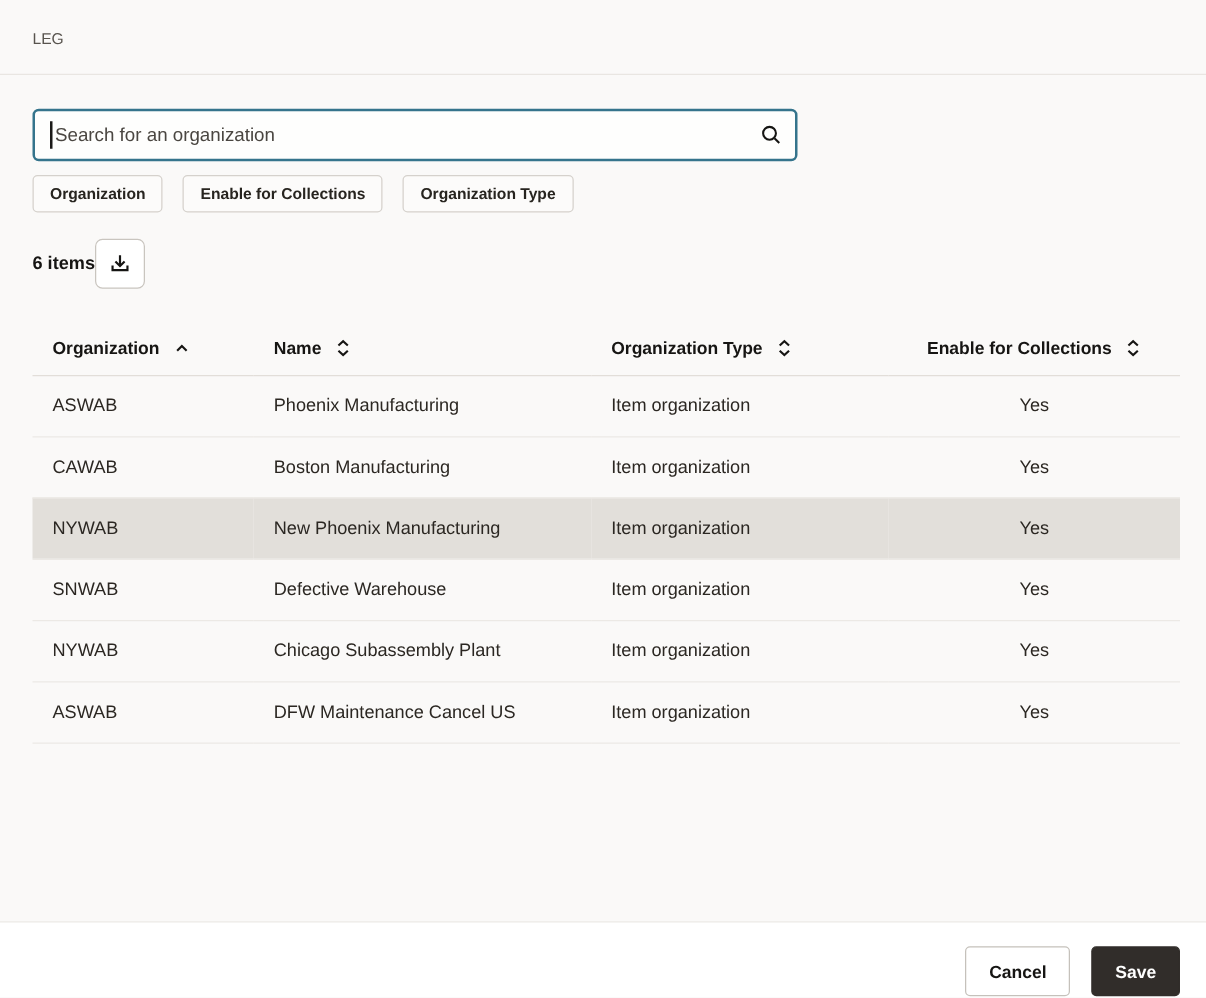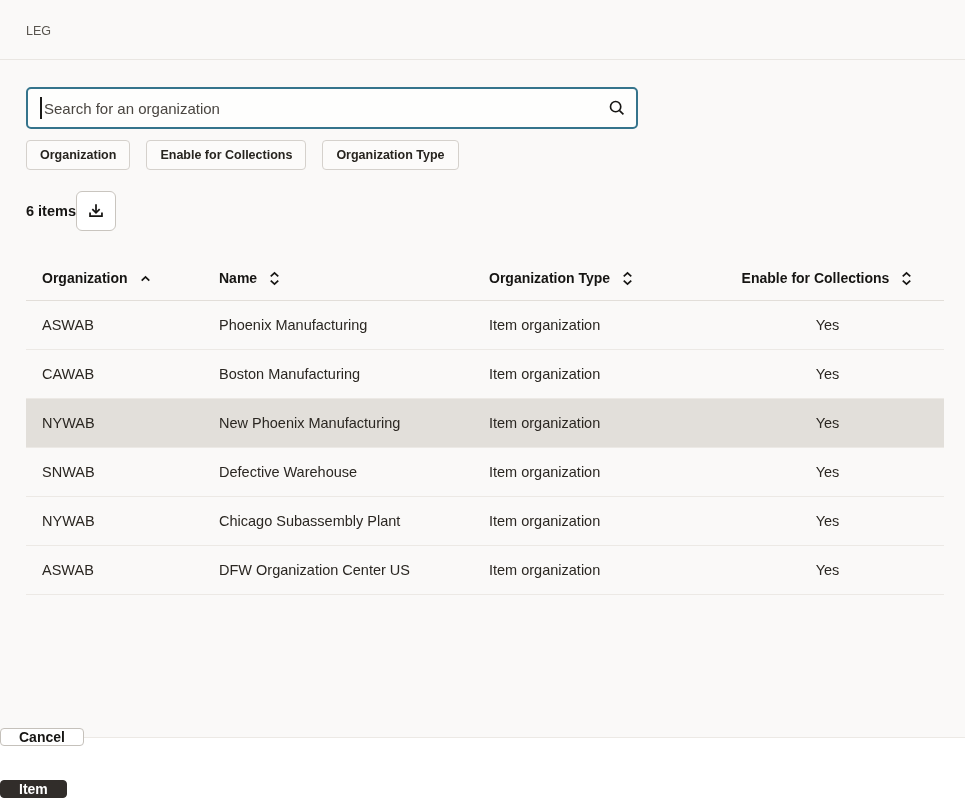--- a/index.html
+++ b/index.html
@@ -91,23 +91,22 @@
   tbody tr { cursor:pointer; }
   .sort-icon { display:inline-block; line-height:0; }
 
   
   .footer {
     position:absolute; left:0; right:0; bottom:0;
     height:61px;
     background:#FFFFFF;
     border-top:1px solid #ECE9E5;
     display:flex; justify-content:flex-end; align-items:flex-start;
-    gap:34px;
+    gap:17px;
     padding:19px 21px 0 0;
-    flex-direction:column;
   }
   .btn {
     height:40px; padding:0 18px;
     border-radius:4px;
     font-family:"Liberation Sans", sans-serif;
     font-size:14px; font-weight:bold;
     cursor:pointer;
   }
   .btn-secondary { background:#FFFFFF; border:1px solid #C5C1BB; color:#161513; }
   .btn-primary  { background:#312D2A; border:1px solid #312D2A; color:#FFFFFF; }
@@ -233,24 +232,24 @@
     <td class="col-center">Yes</td>
   </tr>
         <tr>
     <td>NYWAB</td>
     <td>Chicago Subassembly Plant</td>
     <td>Item organization</td>
     <td class="col-center">Yes</td>
   </tr>
         <tr>
     <td>ASWAB</td>
-    <td>DFW Organization Center US</td>
+    <td>DFW Maintenance Cancel US</td>
     <td>Item organization</td>
     <td class="col-center">Yes</td>
   </tr>
       </tbody>
   </table>
 </div>
 
 <div class="footer">
   <button class="btn btn-secondary">Cancel</button>
-  <button class="btn btn-primary">Item</button>
+  <button class="btn btn-primary">Save</button>
 </div>
 
 </body></html>

